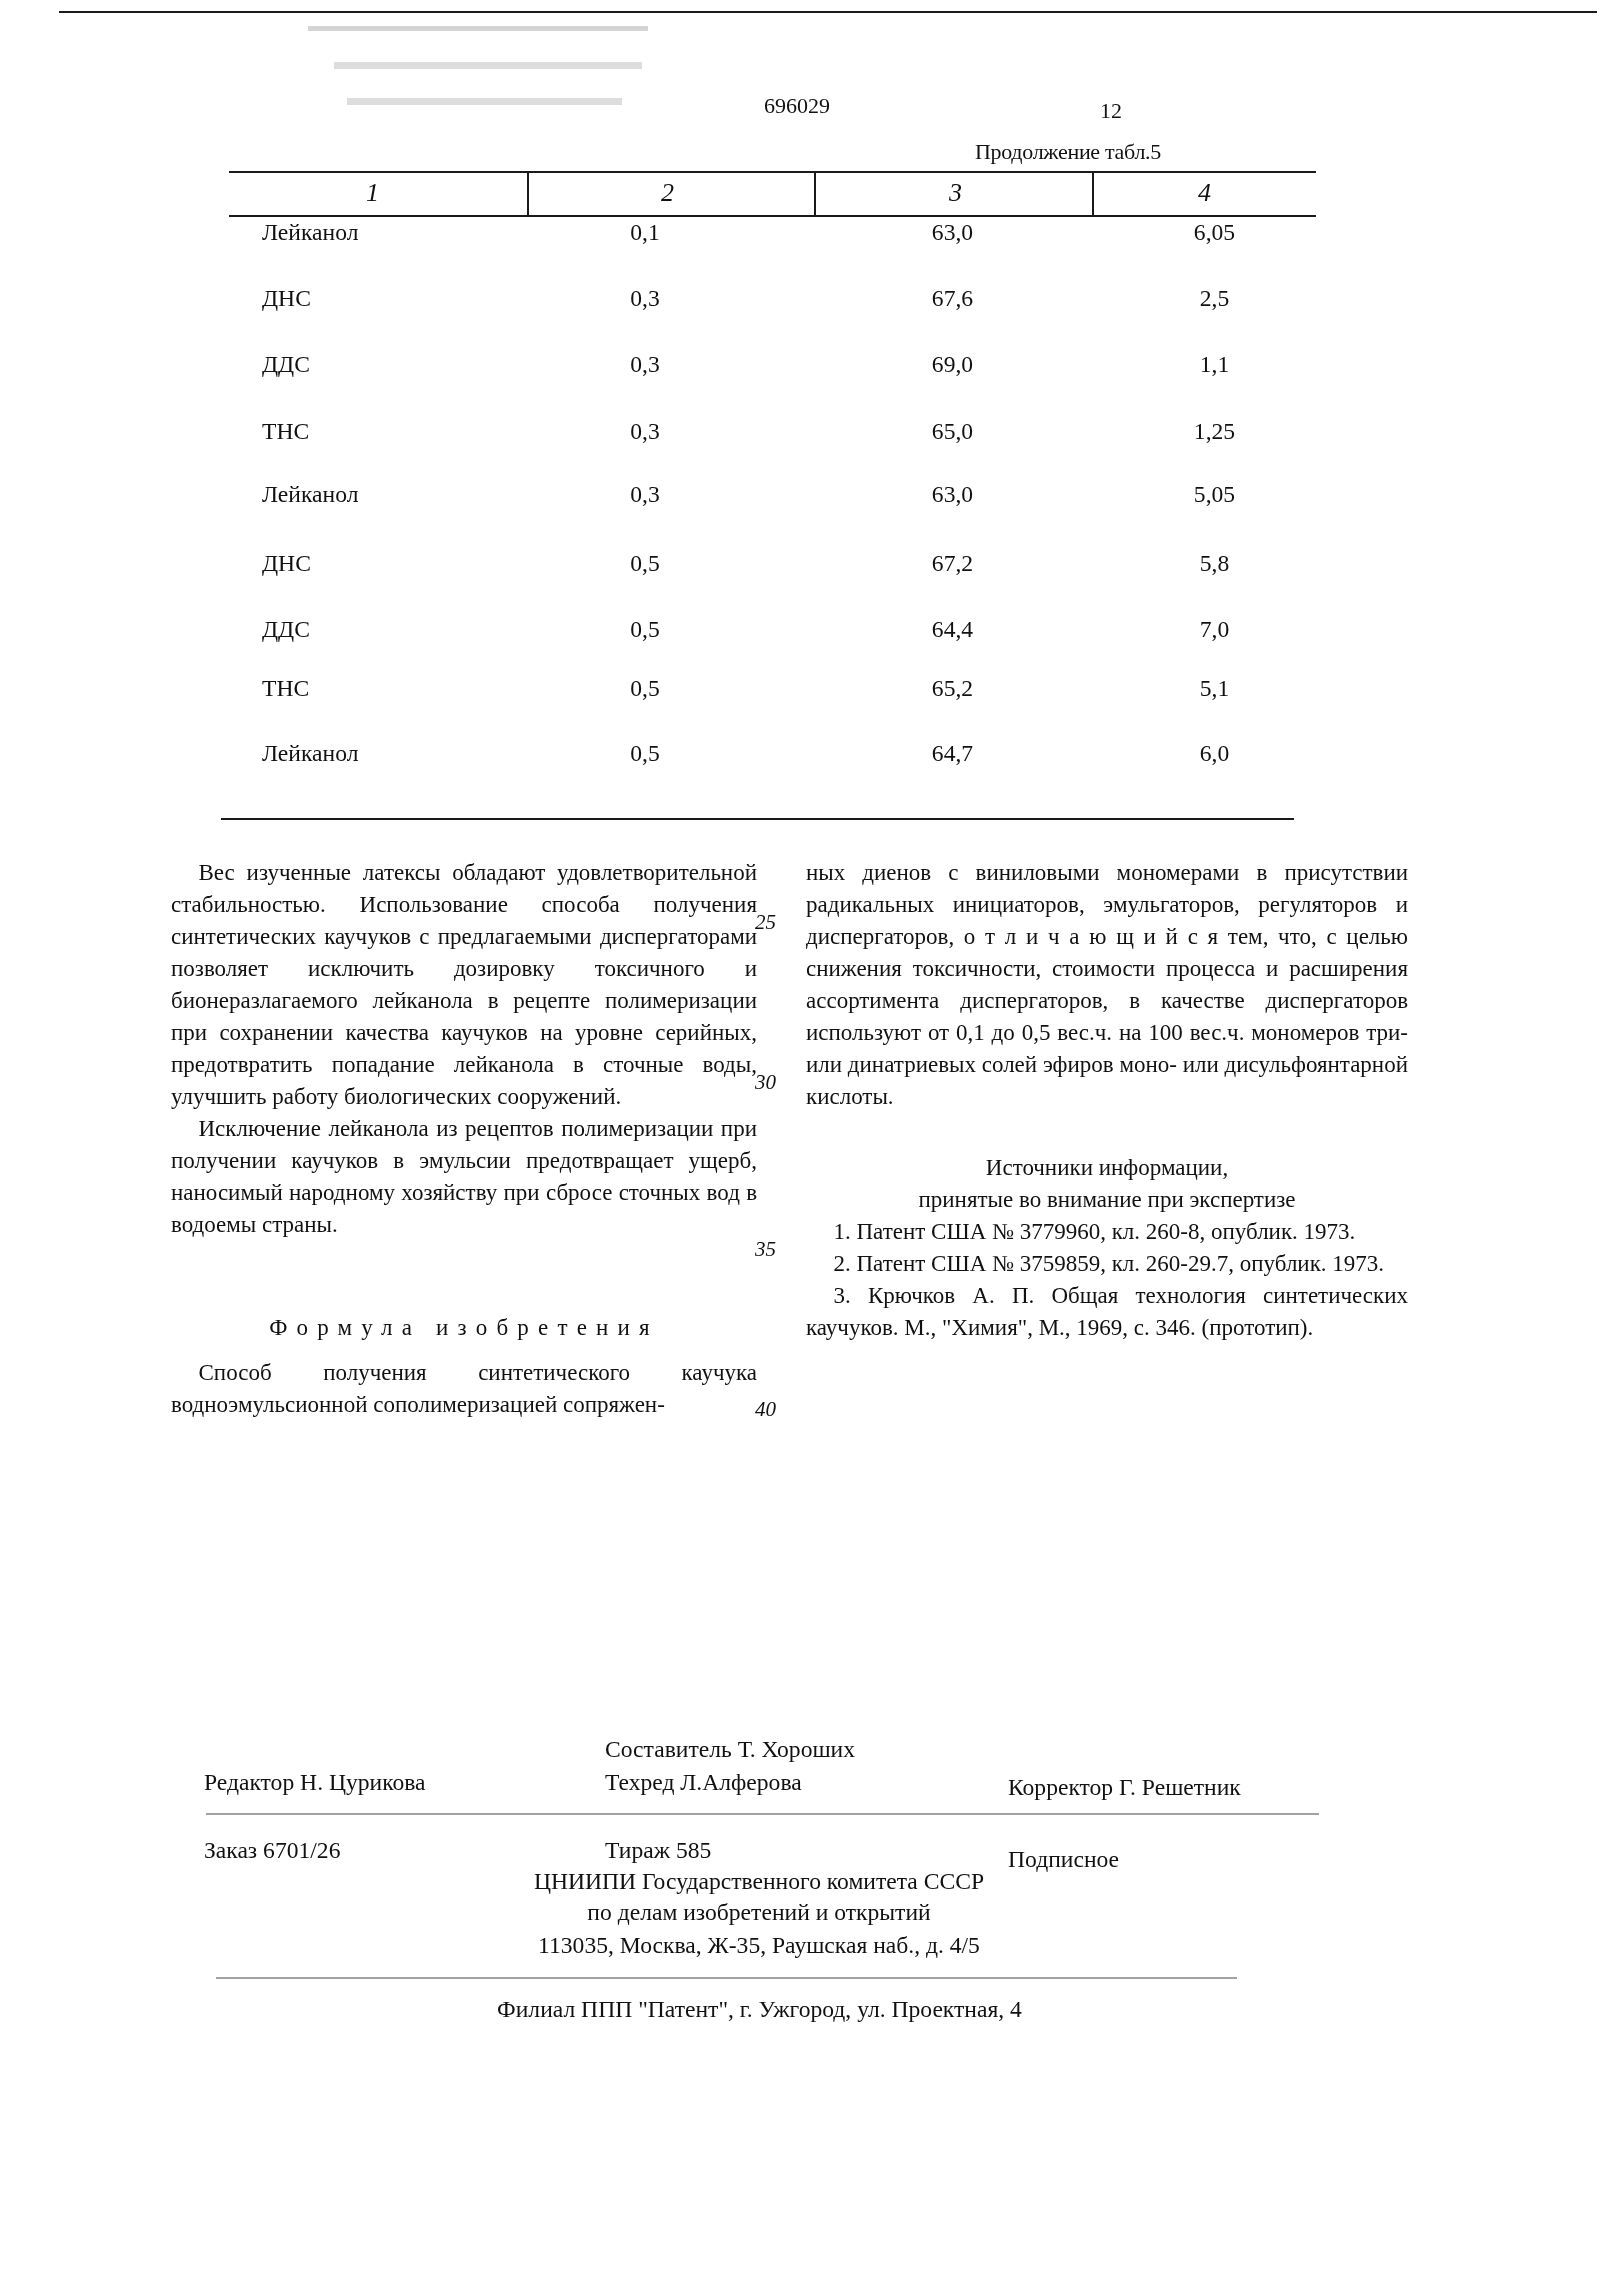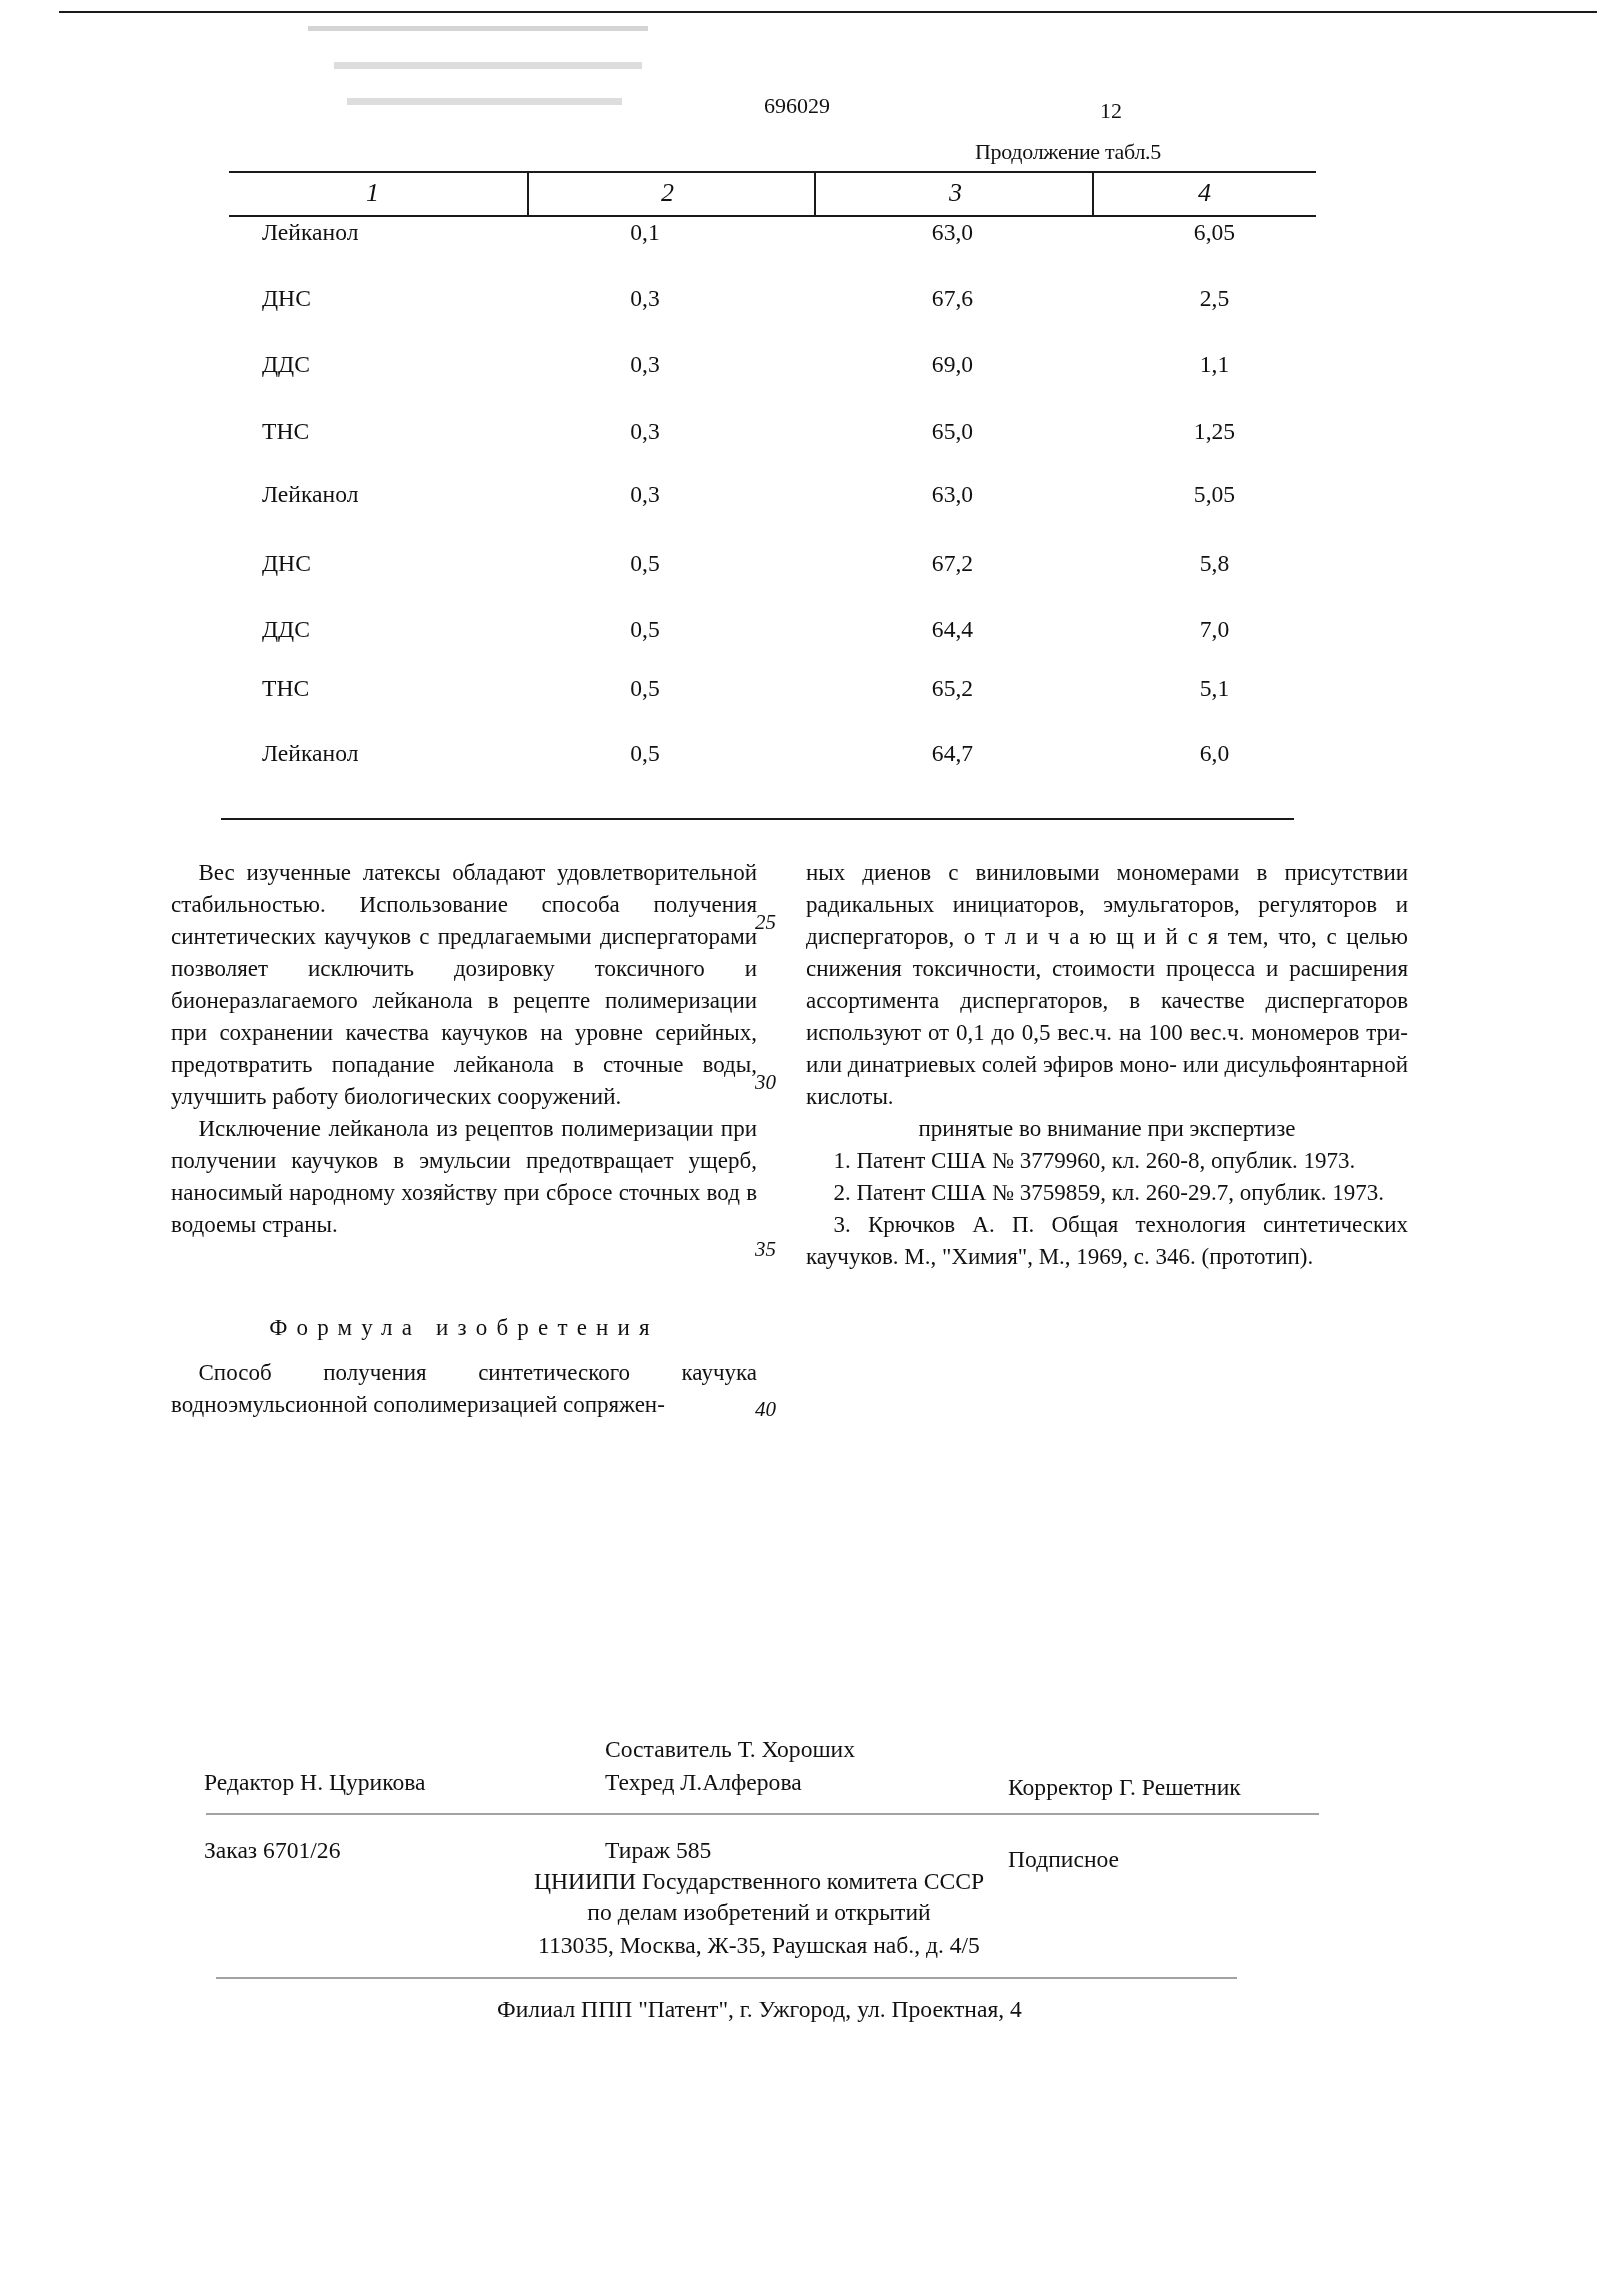--- a/index.html
+++ b/index.html
@@ -117,20 +117,21 @@
   <p class="indent">Способ получения синтетического каучука водноэмульсионной сополимеризацией сопряжен-</p>
 </div>
 
 <div class="lnum" style="top:910px;">25</div>
 <div class="lnum" style="top:1070px;">30</div>
 <div class="lnum" style="top:1237px;">35</div>
 <div class="lnum" style="top:1397px;">40</div>
 
 <div class="col" style="left:806px; top:857px; width:602px;">
   <p>ных диенов с виниловыми мономерами в присутствии радикальных инициаторов, эмульгаторов, регуляторов и диспергаторов, о т л и ч а ю щ и й с я тем, что, с целью снижения токсичности, стоимости процесса и расширения ассортимента диспергаторов, в качестве диспергаторов используют от 0,1 до 0,5 вес.ч. на 100 вес.ч. мономеров три- или динатриевых солей эфиров моно- или дисульфоянтарной кислоты.</p>
+  <p class="center" style="margin-top:39px;">Источники информации,</p>
   <p class="center">принятые во внимание при экспертизе</p>
   <p class="indent">1. Патент США № 3779960, кл. 260-8, опублик. 1973.</p>
   <p class="indent">2. Патент США № 3759859, кл. 260-29.7, опублик. 1973.</p>
   <p class="indent">3. Крючков А. П. Общая технология синтетических каучуков. М., "Химия", М., 1969, с. 346. (прототип).</p>
 </div>
 
 <div class="foot" style="left:605px; top:1736px;">Составитель Т. Хороших</div>
 <div class="foot" style="left:204px; top:1769px;">Редактор Н. Цурикова</div>
 <div class="foot" style="left:605px; top:1769px;">Техред Л.Алферова</div>
 <div class="foot" style="left:1008px; top:1774px;">Корректор Г. Решетник</div>

